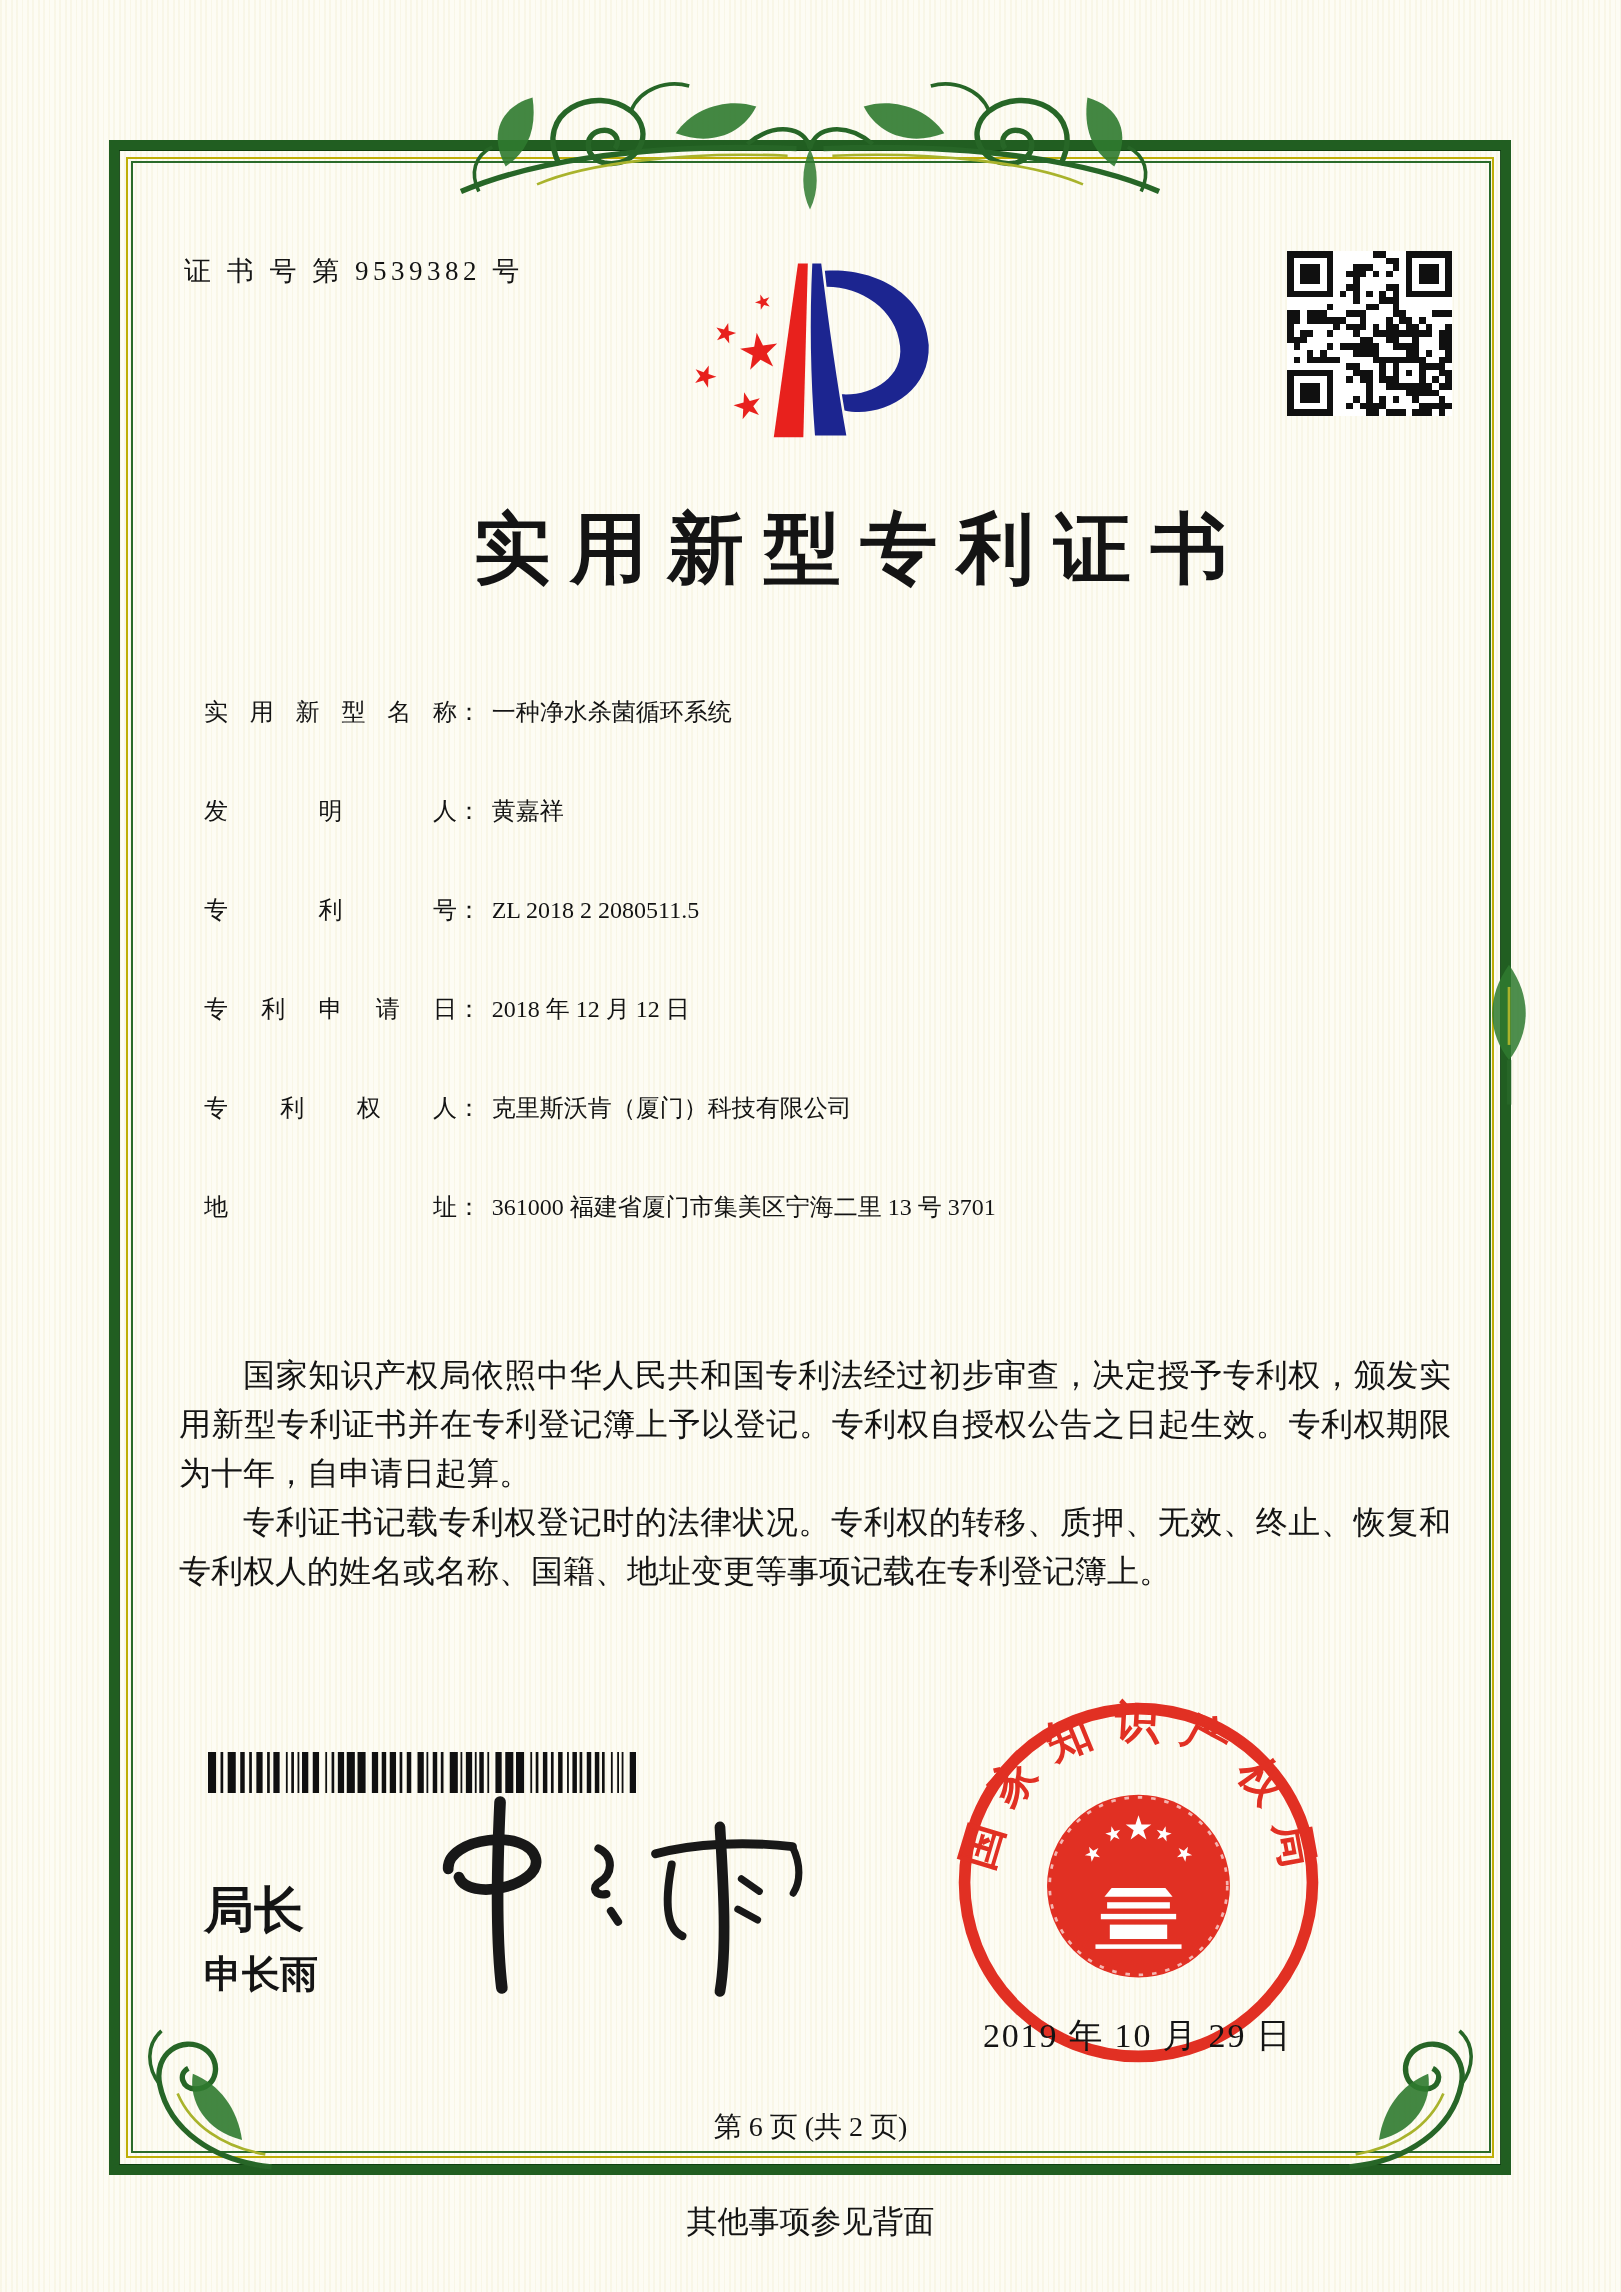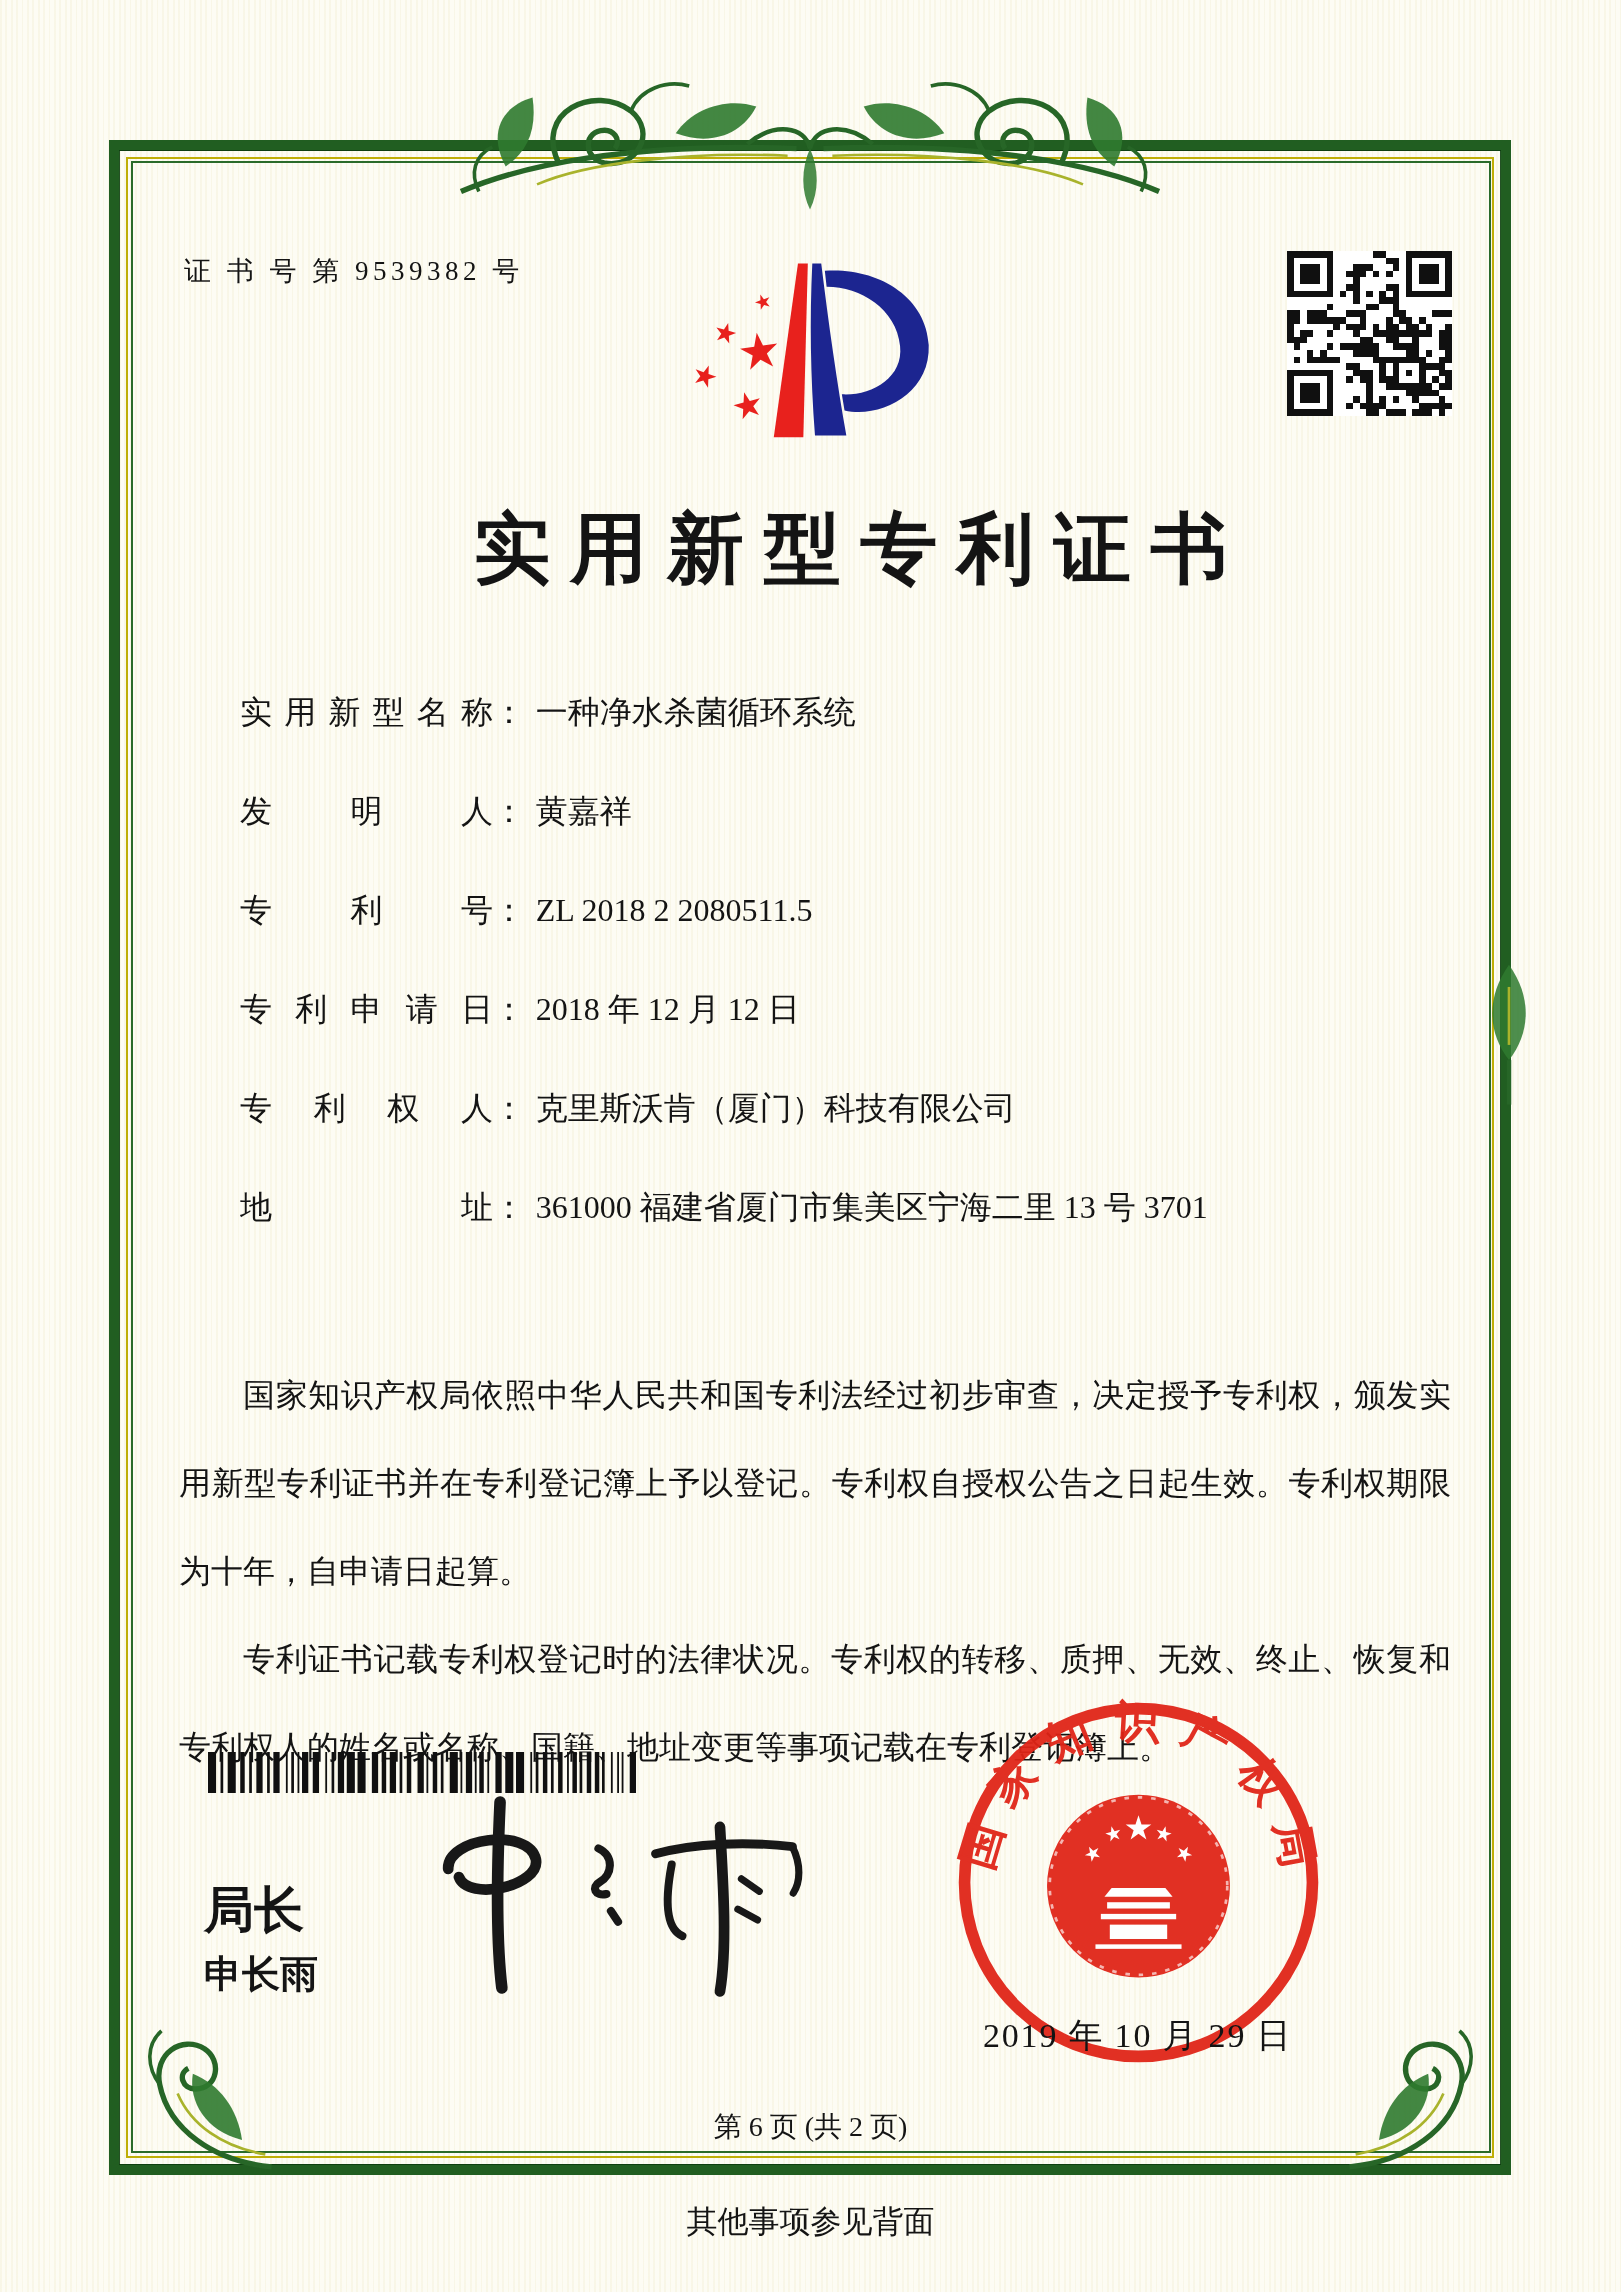--- a/index.html
+++ b/index.html
@@ -17,27 +17,27 @@
     border:10.7px solid #215e21;box-sizing:border-box;z-index:1;
     box-shadow:inset 0 0 0 0.9px #0e3f10;}
   .frame-yellow{position:absolute;left:126px;top:157px;width:1368px;height:2001px;
     border:2.7px solid #bfae07;box-sizing:border-box;z-index:1;}
   .frame-green2{position:absolute;left:131px;top:161px;width:1360px;height:1992px;
     border:2.7px solid #2a6b2a;box-sizing:border-box;z-index:1;}
   
   .cert-no{left:184px;top:253px;font-size:27px;letter-spacing:4.5px;z-index:2;text-align:center;}
   .title{left:0;top:498px;width:100%;text-align:center;font-size:77px;font-weight:700;
     letter-spacing:19.7px;text-indent:19.7px;z-index:2;padding-left:40px;}
-  .fields{left:204px;top:691px;width:1249px;font-size:32px;z-index:2;margin-left:36px;}
+  .fields{left:204px;top:691px;width:1249px;font-size:24px;z-index:2;}
   .frow{margin-bottom:56px;line-height:43px;position:relative;white-space:nowrap;}
   .flabel{display:inline-block;width:253px;text-align:justify;text-align-last:justify;vertical-align:top;}
   .flabel2{display:inline-block;vertical-align:top;}
   .fvalue{padding-left:10.7px;}
   .grant2{position:absolute;left:607px;top:0;}
-  .paras{left:179px;top:1351px;width:1272px;font-size:32px;line-height:88px;
+  .paras{left:179px;top:1351px;width:1272px;font-size:32px;line-height:49px;
     text-align:justify;z-index:2;}
   .para{margin:0;text-indent:2em;}
   .signer-title{left:204px;top:1877px;font-size:50px;font-weight:700;
     font-family:"Liberation Sans", sans-serif;z-index:2;}
   .signer-name{left:204px;top:1949px;font-size:38px;font-weight:700;
     font-family:"Liberation Sans", sans-serif;z-index:2;}
   .seal-date{left:983px;top:2013px;font-size:34px;letter-spacing:1.8px;z-index:4;white-space:nowrap;}
   .page-info{left:0;top:2108px;width:100%;text-align:center;font-size:28px;z-index:2;}
   .back-note{left:0;top:2201px;width:100%;text-align:center;font-size:31px;z-index:2;}
   

